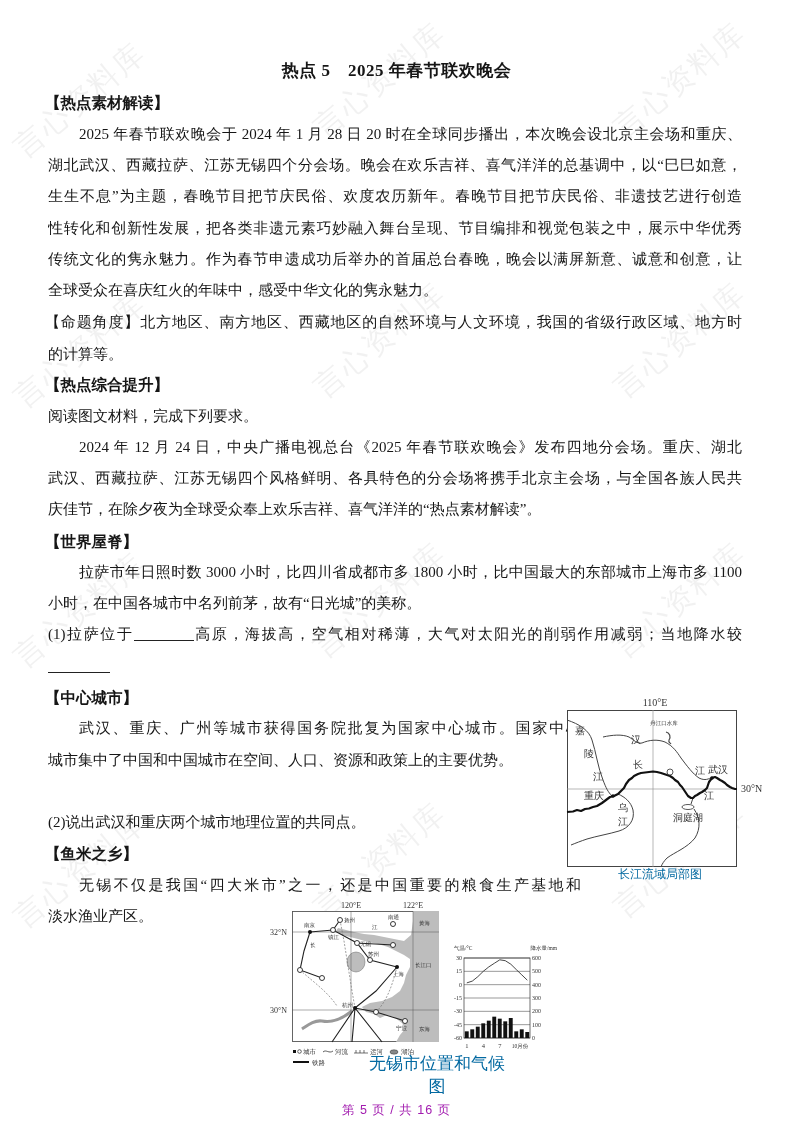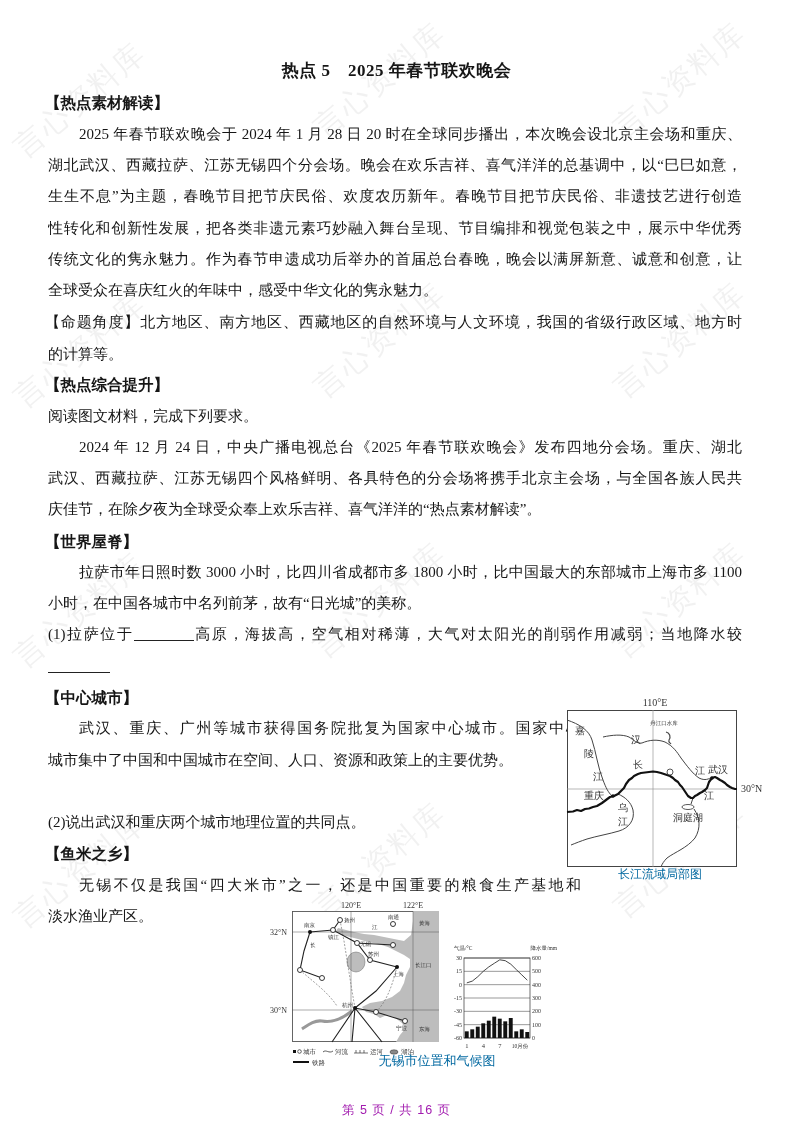--- a/index.html
+++ b/index.html
@@ -229,16 +229,16 @@
       </g>
     <polyline id="chart-line" fill="none" stroke="#333" stroke-width="0.9" points="26.8,42.9 32.3,41.1 37.8,36.7 43.3,31.3 48.8,26.9 54.3,23.3 59.8,19.8 65.3,20.7 70.8,24.2 76.3,29.6 81.8,34.9 87.3,40.2"></polyline>
     <g font-size="6.5">
       <text x="26.75" y="108" text-anchor="middle">1</text>
       <text x="43.25" y="108" text-anchor="middle">4</text>
       <text x="59.75" y="108" text-anchor="middle">7</text>
       <text x="80" y="108" text-anchor="middle" font-size="5.5">10月份</text>
     </g>
   </svg>
 
-  <div class="cap" style="left:367px;top:1052px;width:140px;font-size:13px">无锡市位置和气候图</div>
+  <div class="cap" style="left:367px;top:1052px;width:140px;font-size:17px">无锡市位置和气候图</div>
 
   <div class="footer">第 5 页 / 共 16 页</div>
 </div>
 
 </body></html>

